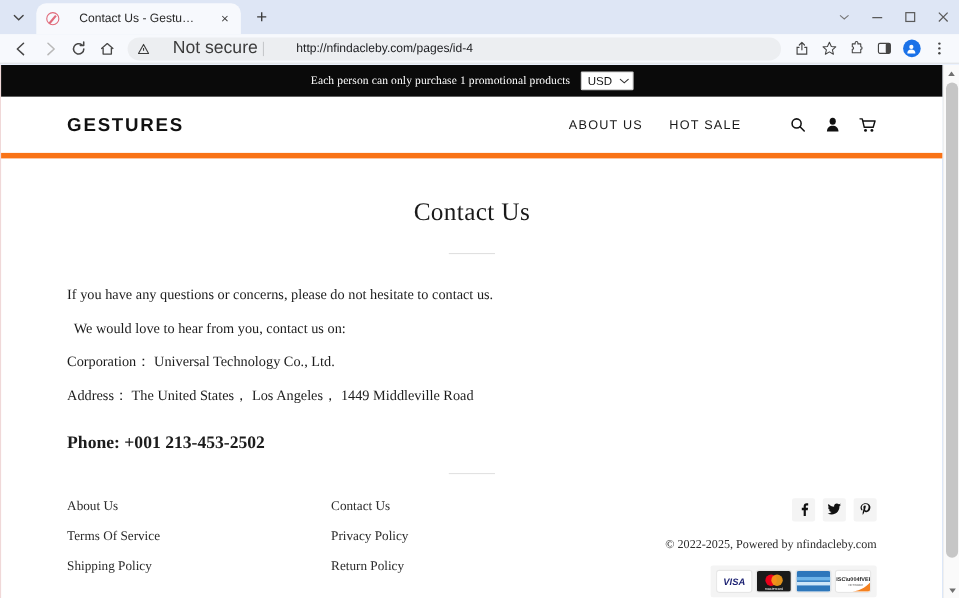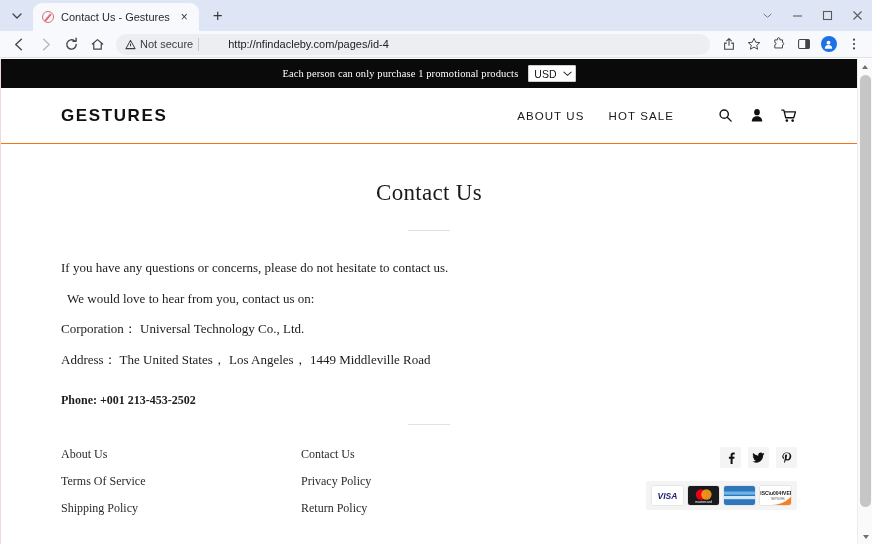--- a/index.html
+++ b/index.html
@@ -31,21 +31,21 @@
   }
   .tab {
     height: 28px;
     min-width: 150px;
     max-width: 186px;
     background: #f7f9fd;
     border-radius: 9px 9px 0 0;
     display: flex;
     align-items: center;
     padding: 0 7px 0 9px;
-    gap: 7px;
+    gap: 18px;
     margin-left: 3px;
     position: relative;
   }
   .tab-favicon {
     width: 12px; height: 12px;
     border-radius: 50%;
     border: 1.6px solid #e06a7a;
     display: flex; align-items: center; justify-content: center;
     flex: none;
     position: relative;
@@ -120,22 +120,22 @@
     background: #eceef1;
     border-radius: 11px;
     display: flex;
     align-items: center;
     padding: 0 9px;
     margin: 0 5px;
     gap: 5px;
     overflow: hidden;
   }
   .notsecure {
-    display: flex; align-items: flex-end; gap: 4px;
-    font-size: 11px; color: #3c3c3c;
+    display: flex; align-items: center; gap: 21px;
+    font-size: 16px; color: #3c3c3c;
     white-space: nowrap;
     flex: none;
   }
   .omni-sep { width: 1px; height: 13px; background: #c6c8cb; flex: none; }
   .omni-url {
     font-size: 11px; color: #202124;
     white-space: nowrap; overflow: hidden; text-overflow: ellipsis; padding-left: 24px;
   }
   .tool-icon {
     width: 23px; height: 23px;
@@ -198,21 +198,21 @@
     gap: 6px;
   }
 
   
   .site-header {
     height: 56px;
     background: #fff;
     display: flex;
     align-items: center;
     padding: 0 60px 0 60px;
-    border-bottom: 1px solid #f97316;
+    border-bottom: 5px solid #f97316;
   }
   .logo {
     font-size: 17px;
     font-weight: 700;
     letter-spacing: 1.6px;
     color: #111;
   }
   .site-nav {
     margin-left: auto;
     display: flex;
@@ -255,21 +255,21 @@
     margin-top: 28px;
     font-family: "Liberation Serif", serif;
     color: #1c1c1c;
   }
   .body-copy p {
     font-size: 13px;
     line-height: 1.35;
     margin-bottom: 13px;
   }
   .body-copy p.indent { text-indent: 6px; }
-  .body-copy p.bold { font-weight: 700; font-size: 12px; }
+  .body-copy p.bold { font-weight: 700; font-size: 16px; }
   .body-copy .gap-top { margin-top: 24px; }
 
   
   .footer {
     margin-top: 16px;
     padding: 0 60px;
   }
   .footer-rule {
     width: 42px; height: 1px;
     background: #e2e2e2;
@@ -543,20 +543,21 @@
                 <svg width="13" height="12" viewBox="0 0 14 12">
                     <path d="M13.6 1.5 C13.1 1.7 12.6 1.9 12 2 C12.6 1.6 13 1.1 13.2 0.4 C12.7 0.7 12.1 0.9 11.4 1.1 C10.9 0.6 10.2 0.2 9.4 0.2 C7.9 0.2 6.7 1.4 6.7 2.9 C6.7 3.1 6.8 3.3 6.8 3.5 C4.6 3.4 2.6 2.3 1.3 0.7 C1 1.1 0.9 1.6 0.9 2.1 C0.9 3.1 1.4 3.9 2.1 4.4 C1.6 4.4 1.2 4.2 0.8 4 L0.8 4.1 C0.8 5.4 1.7 6.5 3 6.8 C2.8 6.8 2.5 6.9 2.3 6.9 C2.1 6.9 2 6.9 1.8 6.8 C2.1 7.9 3.1 8.7 4.3 8.7 C3.4 9.4 2.2 9.9 1 9.9 C0.8 9.9 0.6 9.8 0.4 9.8 C1.6 10.6 3 11 4.5 11 C9.4 11 12 6.9 12 3.4 L12 3 C12.6 2.6 13.1 2.1 13.6 1.5 Z" fill="#111"></path>
                   </svg>
               </span>
               <span class="social">
                 <svg width="12" height="12" viewBox="0 0 12 12">
                     <path d="M6 0.4 C2.9 0.4 1.3 2.6 1.3 4.5 C1.3 5.6 1.7 6.6 2.6 7 C2.8 7 2.9 7 2.9 6.8 L3 6.2 C3.1 6 3.1 6 2.9 5.8 C2.6 5.4 2.4 4.9 2.4 4.3 C2.4 2.6 3.7 1.1 5.8 1.1 C7.6 1.1 8.6 2.2 8.6 3.7 C8.6 5.6 7.8 7.2 6.5 7.2 C5.8 7.2 5.3 6.6 5.5 5.9 C5.7 5 6.1 4.1 6.1 3.5 C6.1 2.9 5.8 2.5 5.2 2.5 C4.5 2.5 3.9 3.2 3.9 4.2 C3.9 4.8 4.1 5.2 4.1 5.2 L3.3 8.7 C3.1 9.5 3.3 10.8 3.3 10.9 C3.3 11 3.4 11 3.5 10.9 C3.6 10.8 4.3 9.8 4.5 9 L4.9 7.7 C5.2 8.2 5.9 8.6 6.6 8.6 C8.8 8.6 10.3 6.6 10.3 4 C10.3 2 8.6 0.4 6 0.4 Z" fill="#111"></path>
                   </svg>
               </span>
             </div>
+            <div class="copyright">© 2022-2025, Powered by nfindacleby.com</div>
             <div class="pay-row">
               <span class="pay">
                 <svg width="31" height="19" viewBox="0 0 31 19">
                     <rect width="31" height="19" fill="#fff"></rect>
                     <text x="15.5" y="13" font-family="Liberation Sans, sans-serif" font-size="8.5" font-weight="700" fill="#1a1f71" text-anchor="middle" font-style="italic">VISA</text>
                   </svg>
               </span>
               <span class="pay">
                 <svg width="31" height="19" viewBox="0 0 31 19">
                     <rect width="31" height="19" fill="#1a1a1a"></rect>

